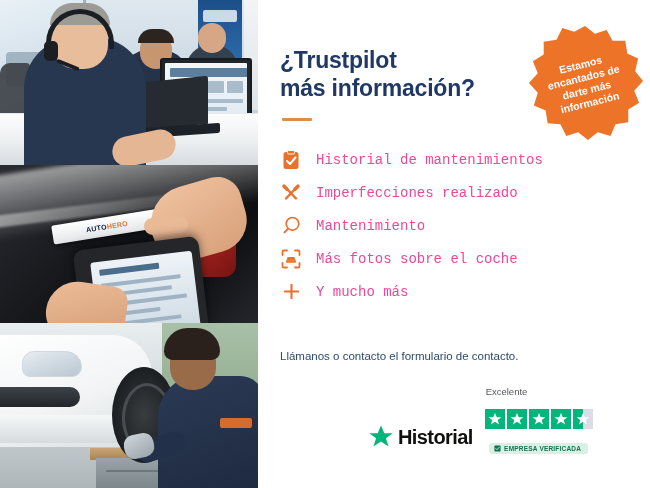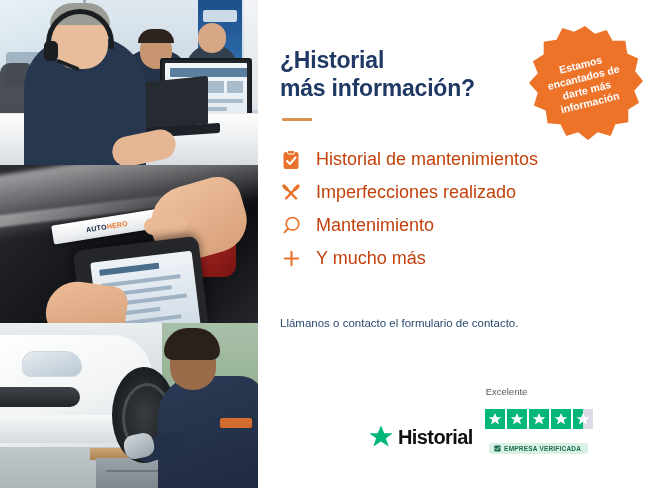--- a/index.html
+++ b/index.html
@@ -295,21 +295,21 @@
   
   .features{ list-style:none; margin:22px 0 0 0; padding:0; }
   .feature{
     display:flex; align-items:center; gap:14px; height:33px;
   }
   .feature-icon{
     width:22px; height:22px; flex:0 0 22px;
     display:flex; align-items:center; justify-content:center;
   }
   .feature-label{
-    font-size:18px; color:#c2410c; font-weight:500; white-space:nowrap;
+    font-size:14px; color:#ec4899; font-weight:500; white-space:nowrap;font-family:Liberation Mono, monospace;
   }
 
   
   .contact{
     margin-top:20px; font-size:11.5px; line-height:1.62; color:#2b4a6f;
   }
 
   
   .trust{
     position:absolute; left:110px; bottom:34px;
@@ -437,21 +437,21 @@
       <div class="p3-tech-logo"></div>
       <div class="p3-tech-arm"></div>
       <div class="p3-glove"></div>
     </div>
 
   </div>
 
   <div class="content">
 
     <h1 class="heading">
-      <span>¿Historial</span><br>
+      <span>¿Trustpilot</span><br>
       <span>más información?</span>
     </h1>
     <div class="rule"></div>
 
     <ul class="features">
 
       <li class="feature">
         <span class="feature-icon">
           <svg width="18" height="20" viewBox="0 0 18 20">
             <rect x="1.5" y="2" width="15" height="17" rx="2.5" fill="#e8722b"></rect>
@@ -479,20 +479,35 @@
       <li class="feature">
         <span class="feature-icon">
           <svg width="19" height="19" viewBox="0 0 19 19">
             <circle cx="10.5" cy="7.8" r="6.3" fill="none" stroke="#e8722b" stroke-width="1.7"></circle>
             <path d="M5.8 12.8 L2.5 16.4" fill="none" stroke="#e8722b" stroke-width="1.9" stroke-linecap="round"></path>
           </svg>
         </span>
         <span class="feature-label">Mantenimiento</span>
       </li>
 
+      <li class="feature">
+        <span class="feature-icon">
+          <svg width="20" height="20" viewBox="0 0 20 20">
+            <g fill="none" stroke="#e8722b" stroke-width="1.8" stroke-linecap="round">
+              <path d="M1.5 6 L1.5 2.8 Q1.5 1.5 2.8 1.5 L6 1.5"></path>
+              <path d="M14 1.5 L17.2 1.5 Q18.5 1.5 18.5 2.8 L18.5 6"></path>
+              <path d="M18.5 14 L18.5 17.2 Q18.5 18.5 17.2 18.5 L14 18.5"></path>
+              <path d="M6 18.5 L2.8 18.5 Q1.5 18.5 1.5 17.2 L1.5 14"></path>
+            </g>
+            <path d="M5.4 11.6 L6.4 8.6 Q6.6 7.9 7.3 7.9 L12.7 7.9 Q13.4 7.9 13.6 8.6 L14.6 11.6 Z" fill="#e8722b"></path>
+            <rect x="5" y="11.2" width="10" height="2.6" rx="1" fill="#e8722b"></rect>
+          </svg>
+        </span>
+        <span class="feature-label">Más fotos sobre el coche</span>
+      </li>
 
       <li class="feature">
         <span class="feature-icon">
           <svg width="19" height="19" viewBox="0 0 19 19">
             <g stroke="#e8722b" stroke-width="2.1" stroke-linecap="round">
               <path d="M9.5 2.8 L9.5 16.2"></path>
               <path d="M2.8 9.5 L16.2 9.5"></path>
             </g>
           </svg>
         </span>

